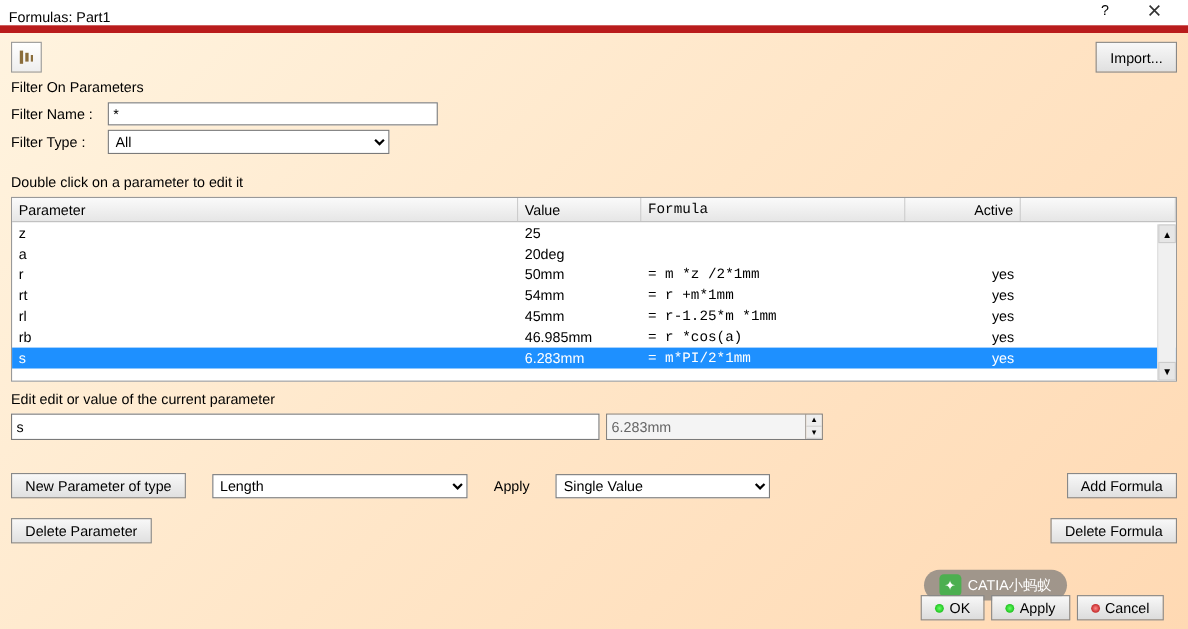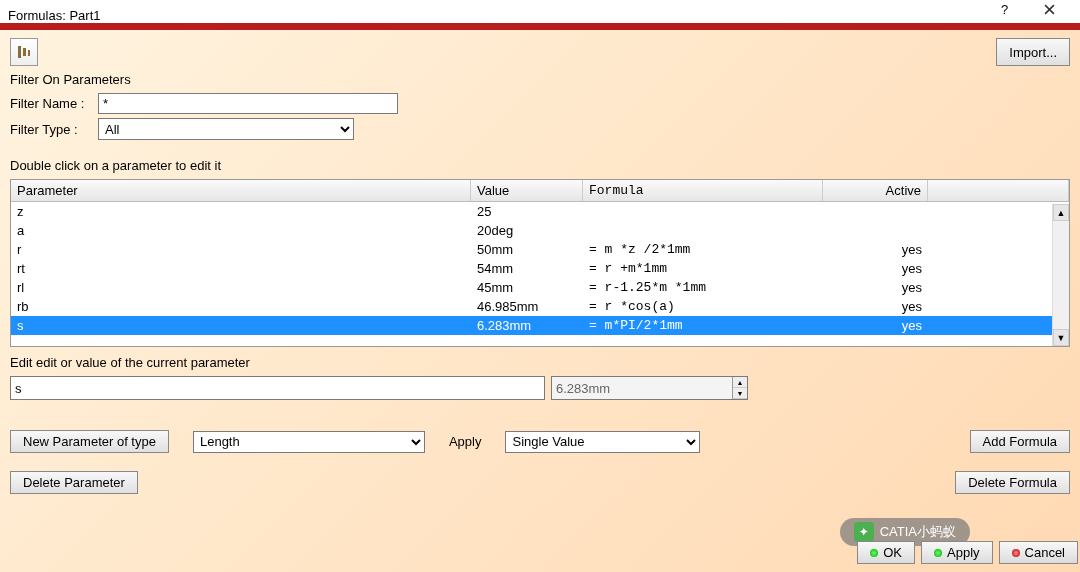--- a/index.html
+++ b/index.html
@@ -29,21 +29,21 @@
 .col-value { width: 112px; }
 .col-formula { width: 240px; font-family: Liberation Mono, monospace; }
 .col-active { width: 105px; text-align: right; }
 .col-last { flex:1; }
 .edit-row { display:flex; gap:6px; margin-top:6px; }
 .spinner { display:flex; border:1px solid #7a7a7a; }
 .spinner input { border:none; padding:2px 4px; width:180px; background:#f4f4f4; color:#666;}
 .spin-btns { display:flex; flex-direction:column; border-left:1px solid #999; }
 .spin-btns div { width:14px; height:11px; background:#eee; font-size:7px; display:flex; align-items:center; justify-content:center; border-bottom:1px solid #ccc;}
 .bottom-row { display:flex; align-items:center; gap:24px; margin-top:30px; }
-.dialog-btns { position:absolute; bottom:8px; right:2px; display:flex; gap:6px; }
+.dialog-btns { position:absolute; bottom:8px; right:22px; display:flex; gap:6px; }
 .dialog-btn { display:flex; align-items:center; gap:5px; background: linear-gradient(#f8f8f8,#dcdcdc); border:1px solid #888; padding:3px 12px; cursor:pointer; }
 .led { width:8px; height:8px; border-radius:50%; }
 .led.green { background: radial-gradient(#6f6,#0a0); }
 .led.red { background: radial-gradient(#f88,#a00); }
 .watermark { position:absolute; bottom:26px; right:110px; color:#666; background:rgba(120,120,120,0.7); padding:4px 14px; border-radius:14px; display:flex; align-items:center; gap:6px; font-size:14px; color:#fff;}
 .wm-icon { width:20px; height:20px; background:#4caf50; border-radius:4px; display:flex; align-items:center; justify-content:center; color:#fff; font-size:12px;}
 </style>
 </head>
 <body>
 

